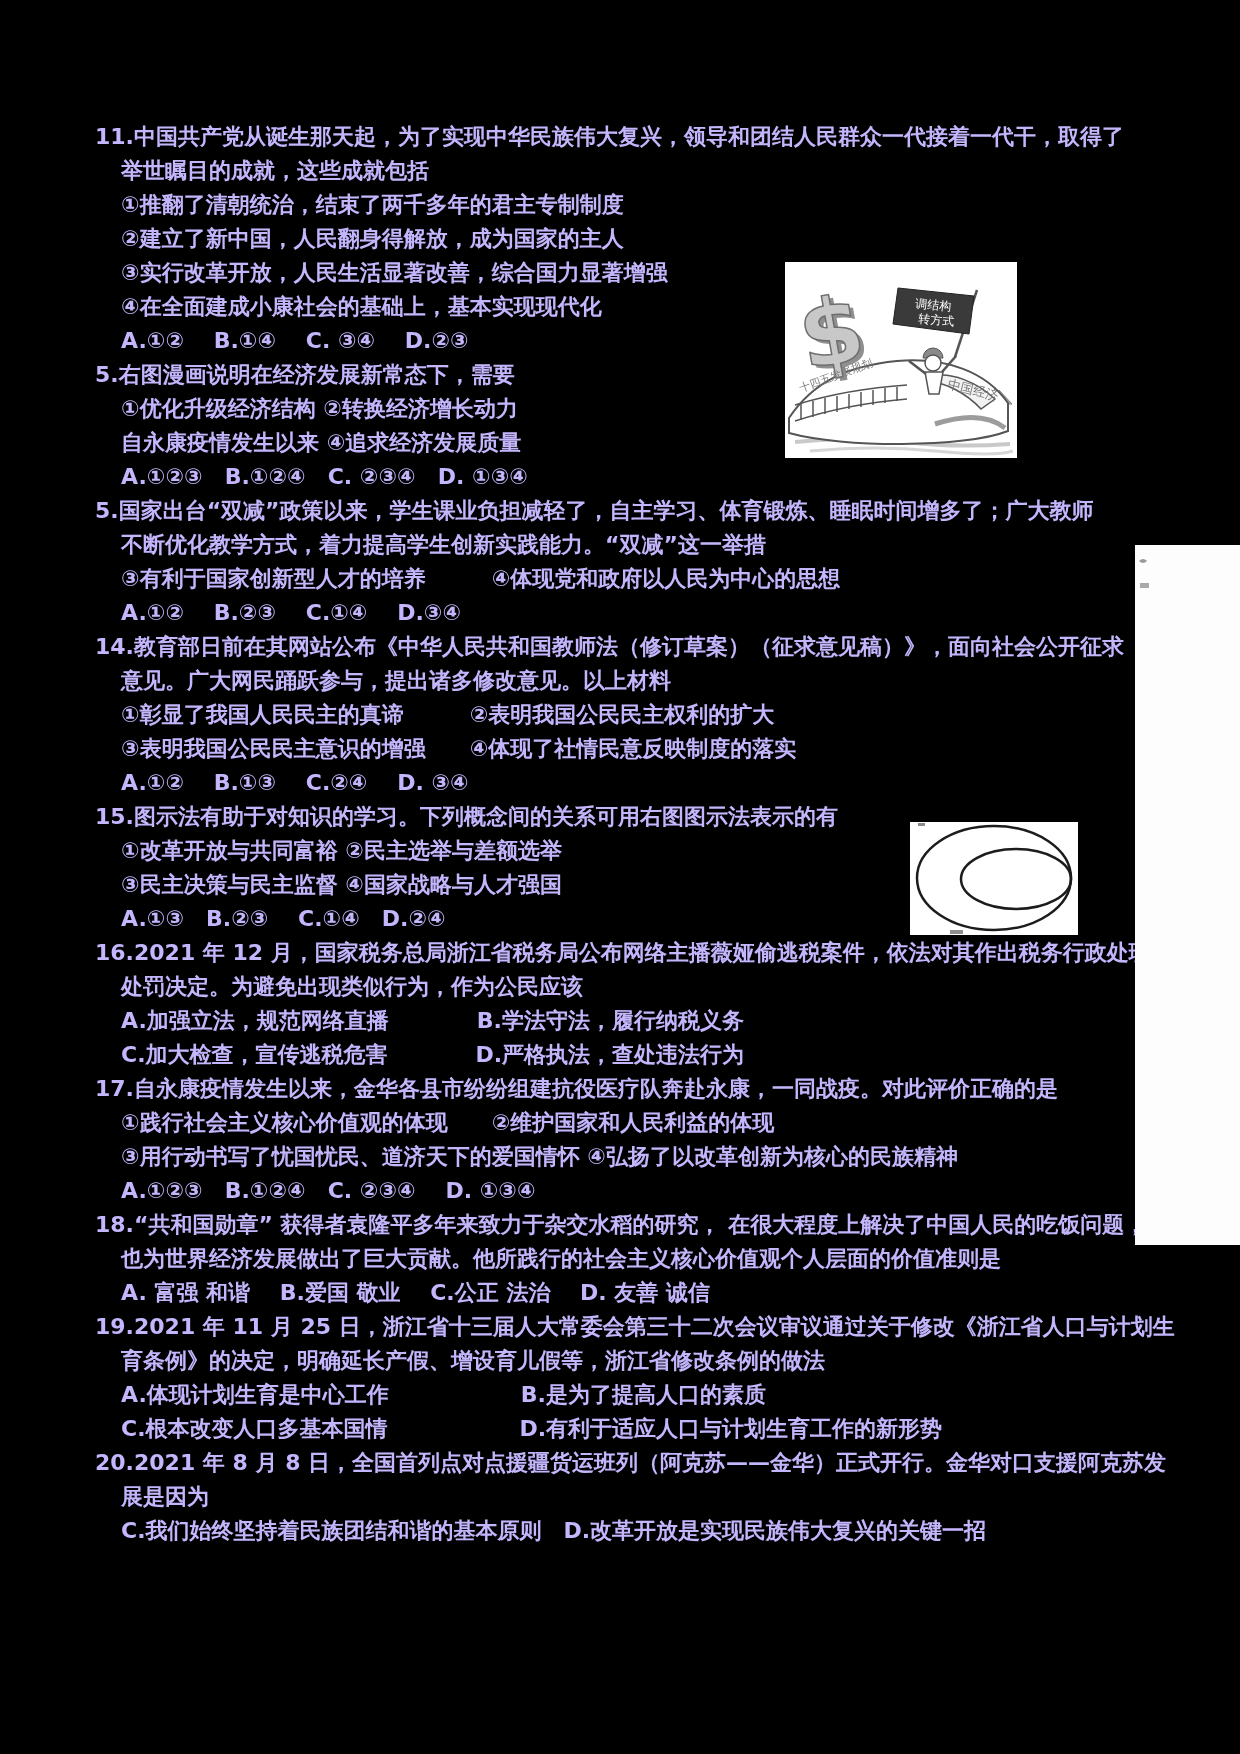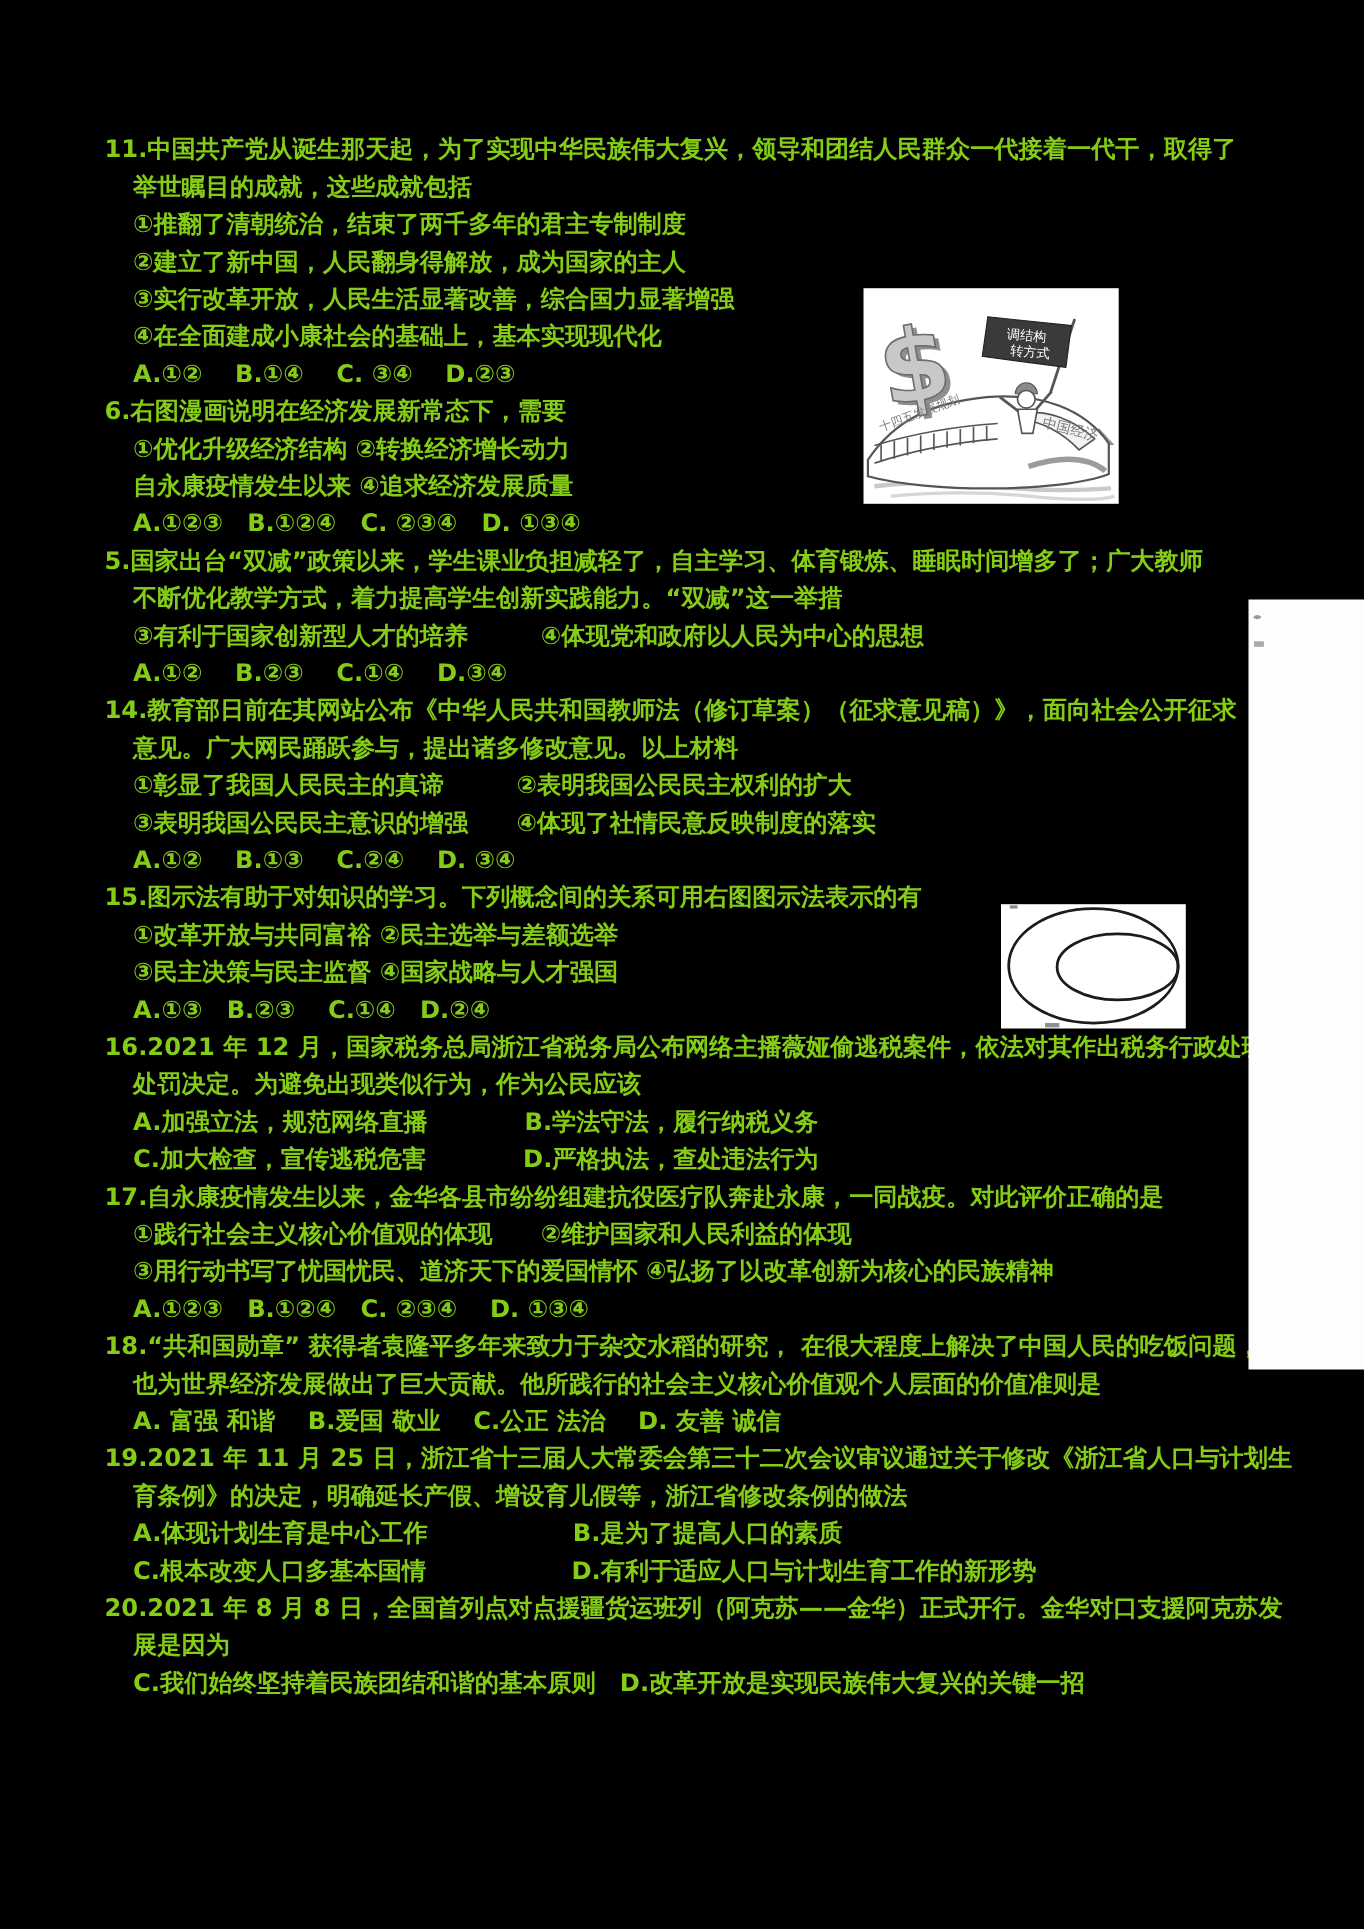--- a/index.html
+++ b/index.html
@@ -7,21 +7,21 @@
     position:relative;
     width:1240px;height:1754px;
     background:#000;
     overflow:hidden;
     font-family:"DejaVu Sans",sans-serif;
   }
   .q-list{
     position:absolute;
     left:95px;top:120px;
     width:1120px;
-    color:#84cc16;
+    color:#c4b5fd;
     font-size:22px;
     font-weight:bold;
     line-height:34px;
     white-space:nowrap;
   }
   .q-line{padding-left:26px;}
   .q-line.first{padding-left:0;}
   .figure{position:absolute;background:#fff;}
   .figure svg{display:block;}
   .scan-strip{
@@ -40,21 +40,21 @@
       <div class="question">
         <div class="q-line first">11.中国共产党从诞生那天起，为了实现中华民族伟大复兴，领导和团结人民群众一代接着一代干，取得了</div>
         <div class="q-line">举世瞩目的成就，这些成就包括</div>
         <div class="q-line">①推翻了清朝统治，结束了两千多年的君主专制制度</div>
         <div class="q-line">②建立了新中国，人民翻身得解放，成为国家的主人</div>
         <div class="q-line">③实行改革开放，人民生活显著改善，综合国力显著增强</div>
         <div class="q-line">④在全面建成小康社会的基础上，基本实现现代化</div>
         <div class="q-line">A.①②　 B.①④　 C. ③④　 D.②③</div>
       </div>
       <div class="question">
-        <div class="q-line first">6.右图漫画说明在经济发展新常态下，需要</div>
+        <div class="q-line first">5.右图漫画说明在经济发展新常态下，需要</div>
         <div class="q-line">①优化升级经济结构 ②转换经济增长动力</div>
         <div class="q-line">自永康疫情发生以来 ④追求经济发展质量</div>
         <div class="q-line">A.①②③　B.①②④　C. ②③④　D. ①③④</div>
       </div>
       <div class="question">
         <div class="q-line first">5.国家出台“双减”政策以来，学生课业负担减轻了，自主学习、体育锻炼、睡眠时间增多了；广大教师</div>
         <div class="q-line">不断优化教学方式，着力提高学生创新实践能力。“双减”这一举措</div>
         <div class="q-line">③有利于国家创新型人才的培养　　　④体现党和政府以人民为中心的思想</div>
         <div class="q-line">A.①②　 B.②③　 C.①④　 D.③④</div>
       </div>

